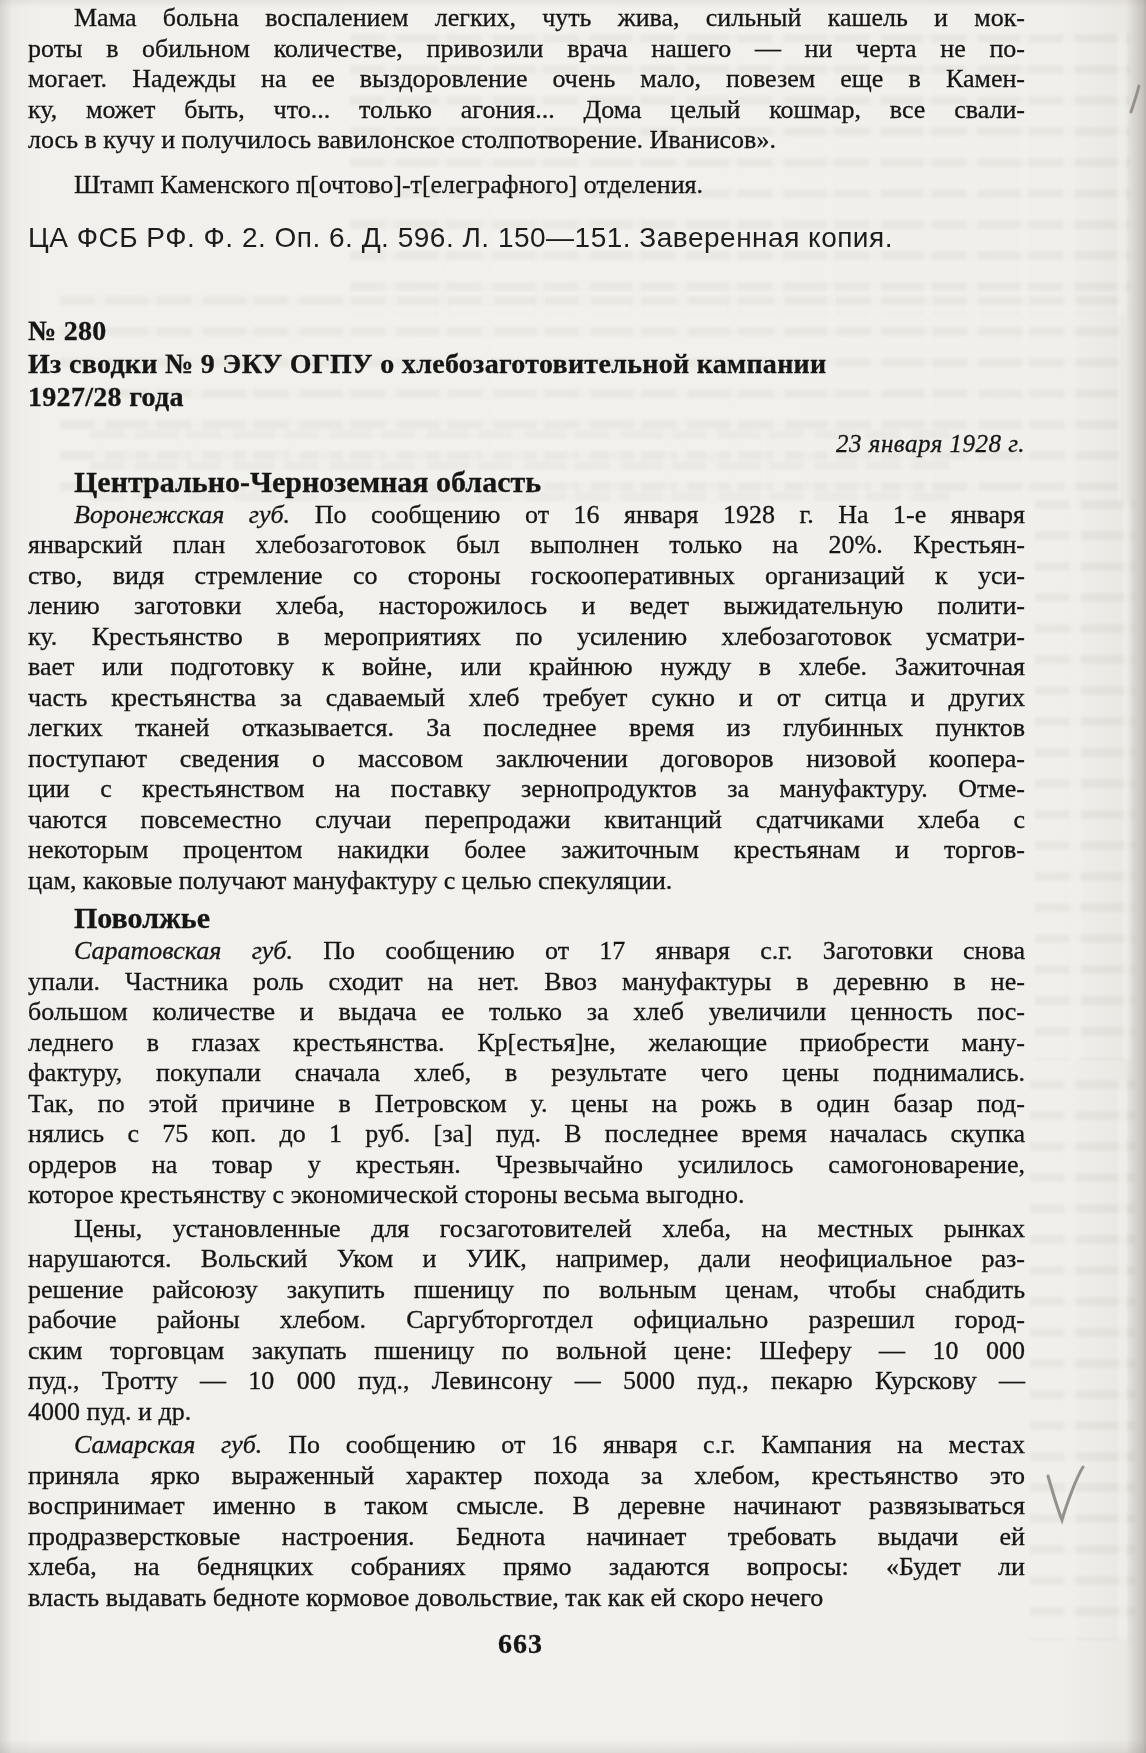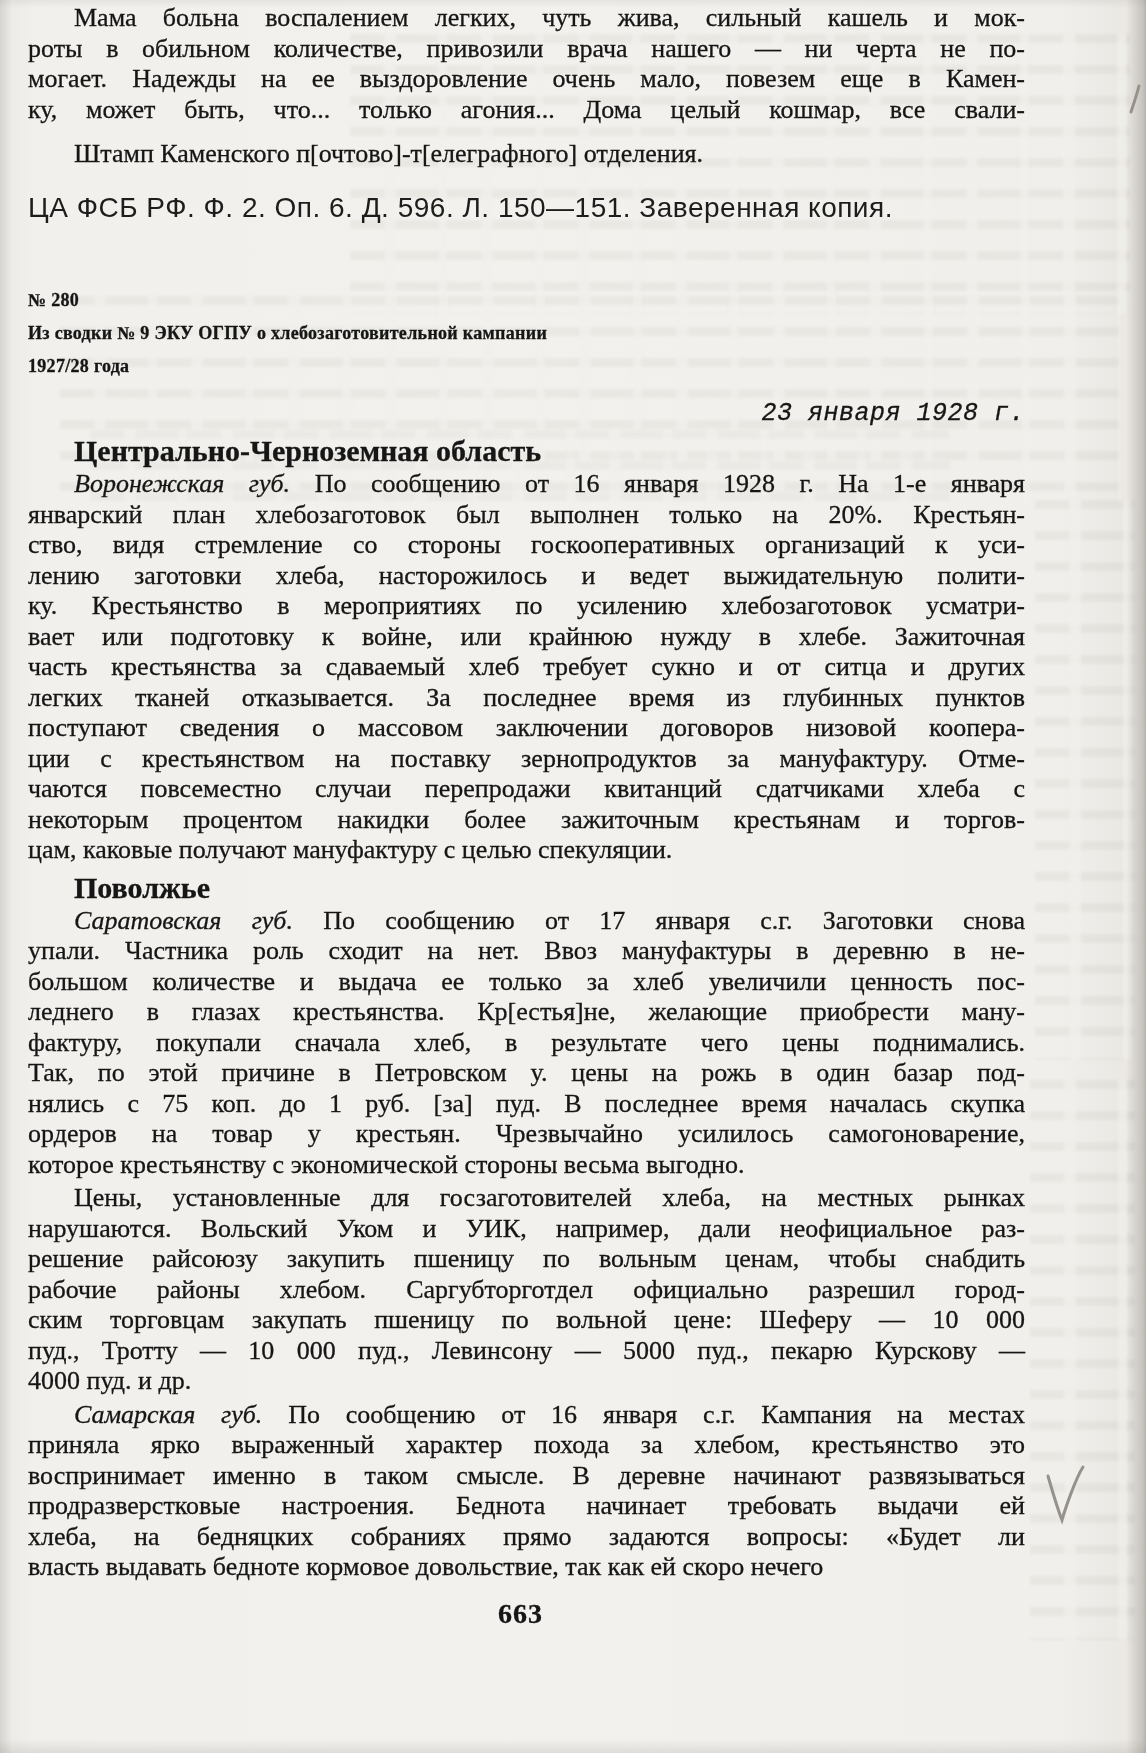--- a/index.html
+++ b/index.html
@@ -35,23 +35,23 @@
     font-size:26px;line-height:30.5px;
     -webkit-text-stroke:.3px #161616;}
   .pline{text-align:justify;text-align-last:justify;white-space:nowrap;}
   .pline.last{text-align-last:left;white-space:normal;}
   .pline.first{text-indent:46px;}
   .lead{font-style:italic;}
   .quote-para{margin-top:50px;}
   .stamp-line{margin-top:14px;text-indent:46px;}
   .archive-ref{margin-top:24px;font-family:"Liberation Sans", sans-serif;
     font-size:28px;line-height:28px;letter-spacing:.5px;color:#1d1d1d;-webkit-text-stroke:0;}
-  .doc-head{margin-top:62px;font-weight:bold;font-size:18px;line-height:33px;letter-spacing:.3px;}
+  .doc-head{margin-top:62px;font-weight:bold;font-size:28px;line-height:33px;letter-spacing:.3px;}
   .doc-date{margin-top:16px;font-style:italic;text-align:right;font-weight:normal;
-    font-size:25px;letter-spacing:.5px;font-family:Liberation Mono, monospace;}
+    font-size:25px;letter-spacing:.5px;}
   .section-heading{margin-top:6px;font-weight:bold;text-indent:46px;font-size:30px;line-height:31px;}
   .para{margin-top:3px;}
   .page-number{margin-top:16px;text-align:center;font-size:28px;letter-spacing:1px;position:relative;left:-6px;font-weight:bold;}
 
   
   .pen-mark{position:absolute;left:1042px;top:1462px;width:48px;height:66px;}
   .pen-slash{position:absolute;left:1128px;top:84px;width:14px;height:30px;}
   svg.pen path{stroke:#96928b;stroke-width:3;fill:none;stroke-linecap:round;}
 </style>
 </head>
@@ -67,20 +67,21 @@
 <div class="edge edge-bottom"></div>
 <div class="edge edge-top"></div>
 
 <div class="text-col">
 
   <div class="quote-para para">
       <div class="pline first">Мама больна воспалением легких, чуть жива, сильный кашель и мок-</div>
       <div class="pline">роты в обильном количестве, привозили врача нашего — ни черта не по-</div>
       <div class="pline">могает. Надежды на ее выздоровление очень мало, повезем еще в Камен-</div>
       <div class="pline">ку, может быть, что... только агония... Дома целый кошмар, все свали-</div>
+      <div class="pline last">лось в кучу и получилось вавилонское столпотворение. Иванисов».</div>
     </div>
 
   <div class="pline stamp-line" style="text-align:left;text-align-last:left;">Штамп Каменского п[очтово]-т[елеграфного] отделения.</div>
 
   <div class="archive-ref">ЦА ФСБ РФ. Ф. 2. Оп. 6. Д. 596. Л. 150—151. Заверенная копия.</div>
 
   <div class="doc-head">
     <div>№ 280</div>
     <div>Из сводки № 9 ЭКУ ОГПУ о хлебозаготовительной кампании</div>
     <div>1927/28 года</div>

